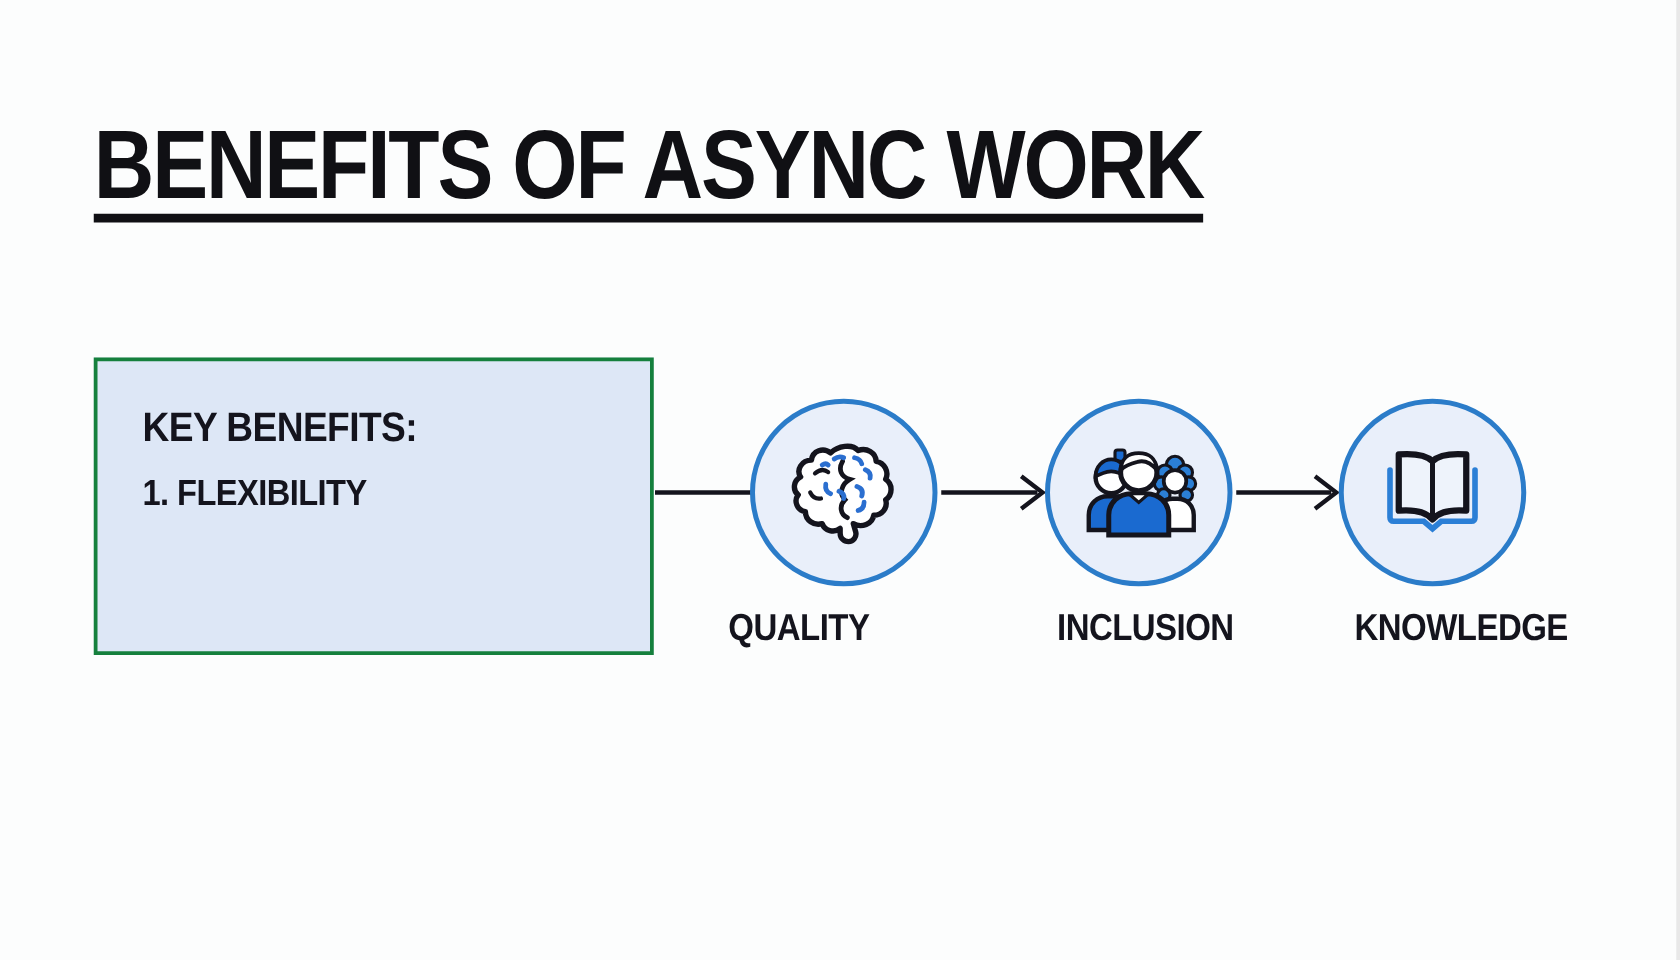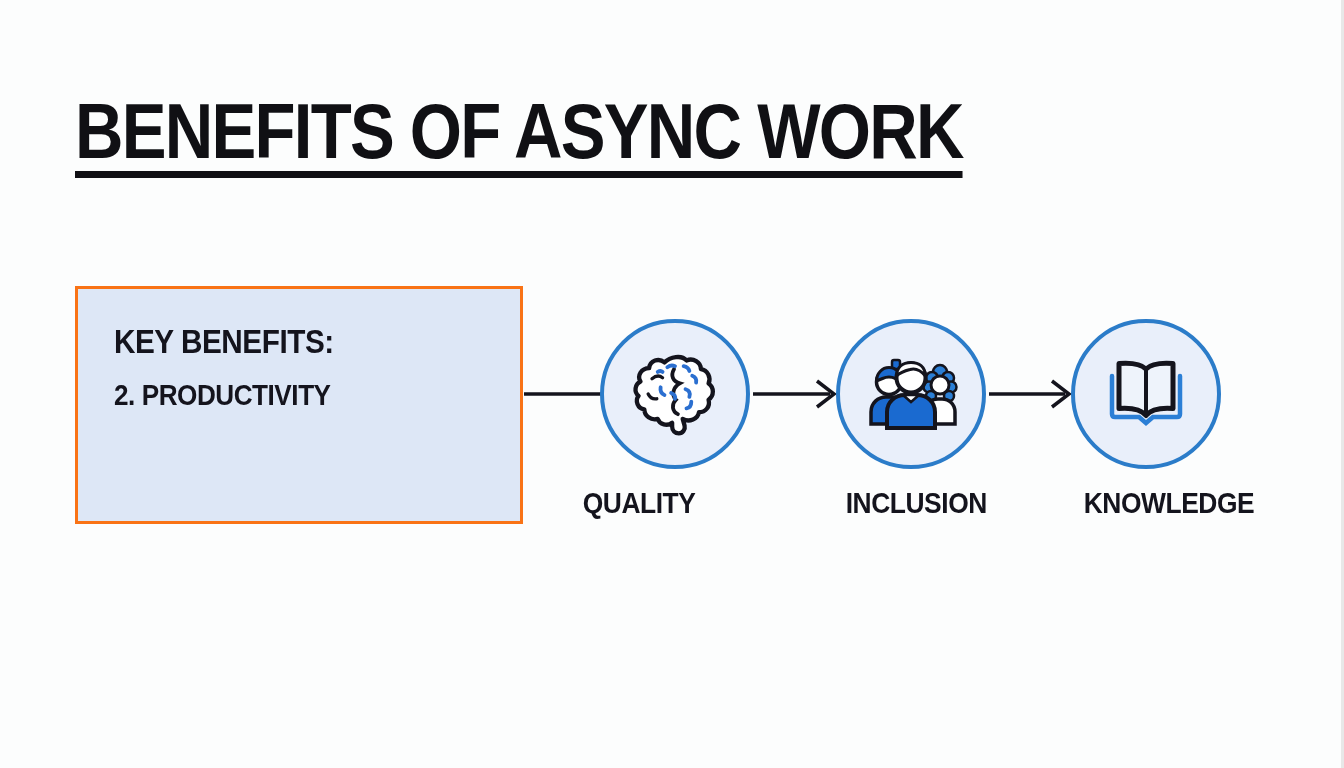--- a/index.html
+++ b/index.html
@@ -22,21 +22,21 @@
     border-bottom:7px solid #101014;
     padding-bottom:3px;
     color:#101014;
   }
 
   
   .benefits-box {
     position:absolute; left:75px; top:286px;
     width:448px; height:238px; box-sizing:border-box;
     background:#dde7f6;
-    border:3px solid #f97316;
+    border:3px solid #15803d;
   }
   .box-inner { padding:34px 0 0 36px; }
   .box-heading { font-size:33px; font-weight:700; margin-bottom:14px; color:#14141d; }
   .box-item   { font-size:29px; font-weight:700; line-height:40px; color:#14141d; }
 
   .cond   { display:inline-block; transform:scaleX(0.9);  transform-origin:0 50%;  white-space:nowrap; letter-spacing:-0.5px; }
   .cond-c { display:inline-block; transform:scaleX(0.88); transform-origin:50% 50%; white-space:nowrap; letter-spacing:-0.5px; }
 
   
   .node {
@@ -69,21 +69,21 @@
 <div class="canvas">
 
   <h1 class="title">BENEFITS OF ASYNC WORK</h1>
 
   <div class="benefits-box">
     <div class="box-inner">
       <div class="box-heading">
         <span class="cond">KEY BENEFITS:</span>
       </div>
       <div class="box-item">
-        <span class="cond">2. PRODUCTIVITY</span>
+        <span class="cond">1. FLEXIBILITY</span>
       </div>
     </div>
   </div>
 
   <svg class="connectors" width="1344" height="768" viewBox="0 0 1344 768">
     <line x1="524" y1="394" x2="601" y2="394" stroke="#14141d" stroke-width="3.5"></line>
     <line x1="753" y1="394" x2="830" y2="394" stroke="#14141d" stroke-width="3.5"></line>
     <polyline points="817,381 834,394 817,407" stroke="#14141d" stroke-width="3.5" fill="none"></polyline>
     <line x1="989" y1="394" x2="1065" y2="394" stroke="#14141d" stroke-width="3.5"></line>
     <polyline points="1052,381 1069,394 1052,407" stroke="#14141d" stroke-width="3.5" fill="none"></polyline>

